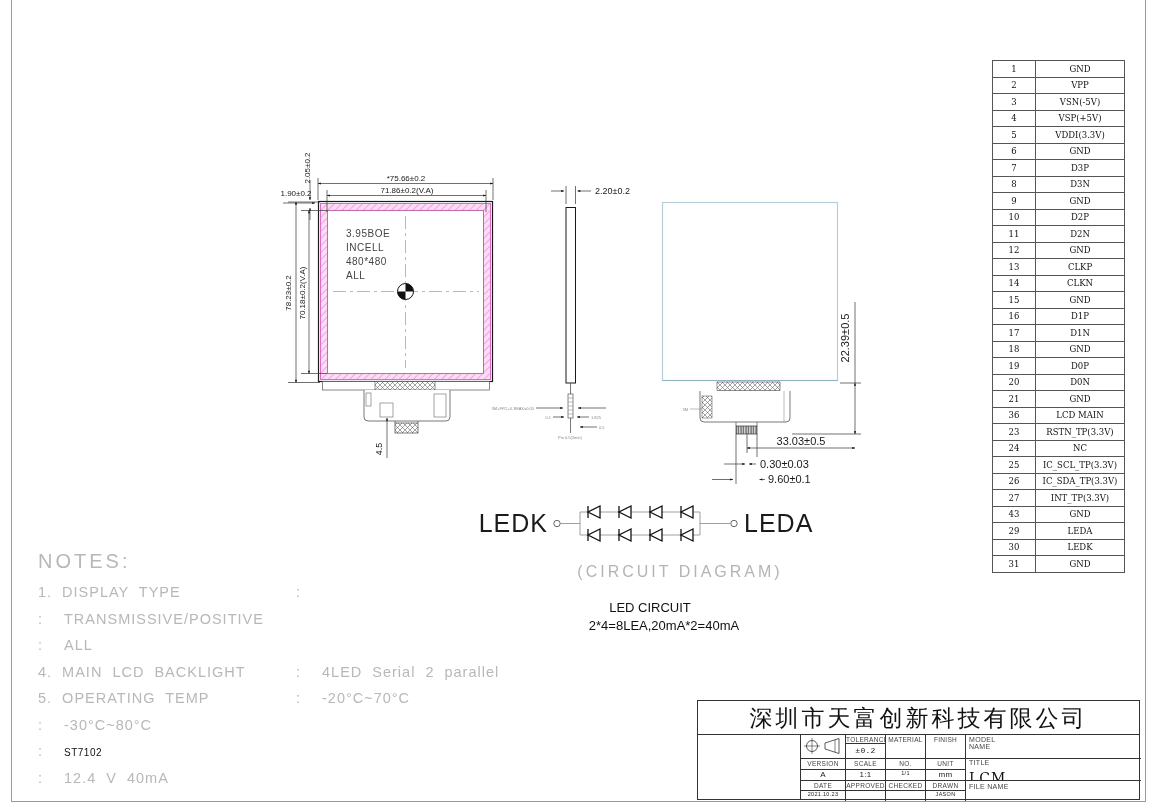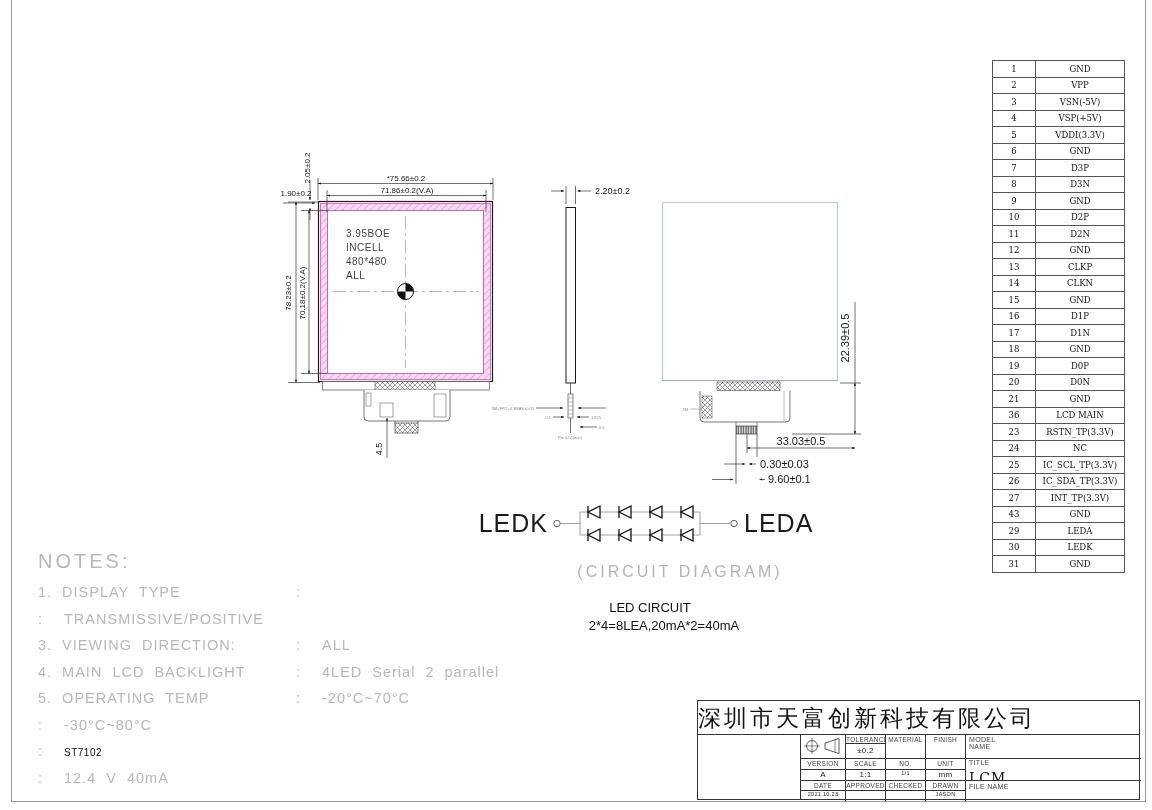--- a/index.html
+++ b/index.html
@@ -30,21 +30,21 @@
   .notes-title{font-size:20px;letter-spacing:3px;height:34px;}
   .note-row{display:flex;height:26.5px;align-items:baseline;font-size:14.5px;letter-spacing:1px;word-spacing:5px;}
   .n-label{width:258px;flex:none;}
   .n-colon{width:26px;flex:none;}
   .n-value{white-space:pre;}
   .n-value.em{color:#111;font-size:10px;letter-spacing:0.5px;font-family:"Liberation Sans",sans-serif;}
 
   
   .title-block{position:absolute;left:697px;top:700px;width:443px;height:100px;border:1px solid #333;box-sizing:border-box;}
   .tb-company{position:absolute;left:0;top:0;width:100%;height:34px;line-height:34px;border-bottom:1px solid #333;
-              text-align:left;font-family:"DejaVu Serif","Liberation Serif",serif;font-size:23px;letter-spacing:3px;color:#111;box-sizing:border-box;}
+              text-align:center;font-family:"DejaVu Serif","Liberation Serif",serif;font-size:23px;letter-spacing:3px;color:#111;box-sizing:border-box;}
   .tb-cell{position:absolute;box-sizing:border-box;border-right:1px solid #333;border-bottom:1px solid #333;
            font-size:6.5px;color:#444;letter-spacing:0.3px;overflow:hidden;}
   .tb-cell .hd{display:block;text-align:center;padding-top:1px;}
   .tb-val{font-size:8px;color:#222;text-align:center;display:block;}
   .tb-right{border-right:none;}
   .lcm{font-family:"DejaVu Serif","Liberation Serif",serif;font-size:14px;color:#111;text-align:left;display:block;margin-top:4px;letter-spacing:1px;}
   .tiny{font-size:5.5px;}
 </style>
 </head>
 <body>
@@ -364,21 +364,20 @@
         <div class="note-row">
           <span class="n-label">1. DISPLAY TYPE</span>
           <span class="n-colon">:</span>
           <span class="n-value"></span>
         </div>
         <div class="note-row">
           <span class="n-colon">:</span>
           <span class="n-value">TRANSMISSIVE/POSITIVE</span>
         </div>
         <div class="note-row">
-          <span class="n-label">3. VIEWING DIRECTION:</span>
           <span class="n-colon">:</span>
           <span class="n-value">ALL</span>
         </div>
         <div class="note-row">
           <span class="n-label">4. MAIN LCD BACKLIGHT</span>
           <span class="n-colon">:</span>
           <span class="n-value">4LED Serial 2 parallel</span>
         </div>
         <div class="note-row">
           <span class="n-label">5. OPERATING TEMP</span>
@@ -409,21 +408,21 @@
       <svg width="43" height="22" viewBox="0 0 43 22">
         <circle cx="11" cy="11" r="5.5" fill="none" stroke="#333" stroke-width="0.8"></circle>
         <line x1="3" y1="11" x2="19" y2="11" stroke="#333" stroke-width="0.6"></line>
         <line x1="11" y1="3" x2="11" y2="19" stroke="#333" stroke-width="0.6"></line>
         <path d="M24,8 L38,3.5 L38,18.5 L24,14 Z" fill="none" stroke="#333" stroke-width="0.8"></path>
         <line x1="34" y1="4.8" x2="34" y2="17.2" stroke="#333" stroke-width="0.6"></line>
       </svg>
     </div>
     <div class="tb-cell" style="left:148px;top:34px;width:40px;height:24px;">
       <span class="hd" style="border-bottom:1px solid #333;">TOLERANCE</span>
-      <span class="tb-val" style="margin-top:2px;">±0.2</span>
+      <span class="tb-val" style="margin-top:2px;font-family:Liberation Mono, monospace;">±0.2</span>
     </div>
     <div class="tb-cell" style="left:188px;top:34px;width:40px;height:24px;">
       <span class="hd">MATERIAL</span>
     </div>
     <div class="tb-cell" style="left:228px;top:34px;width:40px;height:24px;">
       <span class="hd">FINISH</span>
     </div>
     <div class="tb-cell tb-right" style="left:268px;top:34px;width:175px;height:24px;font-size:7px;padding:1px 0 0 3px;">
       <span style="display:inline-block;width:34px;">MODEL NAME</span>
     </div>

